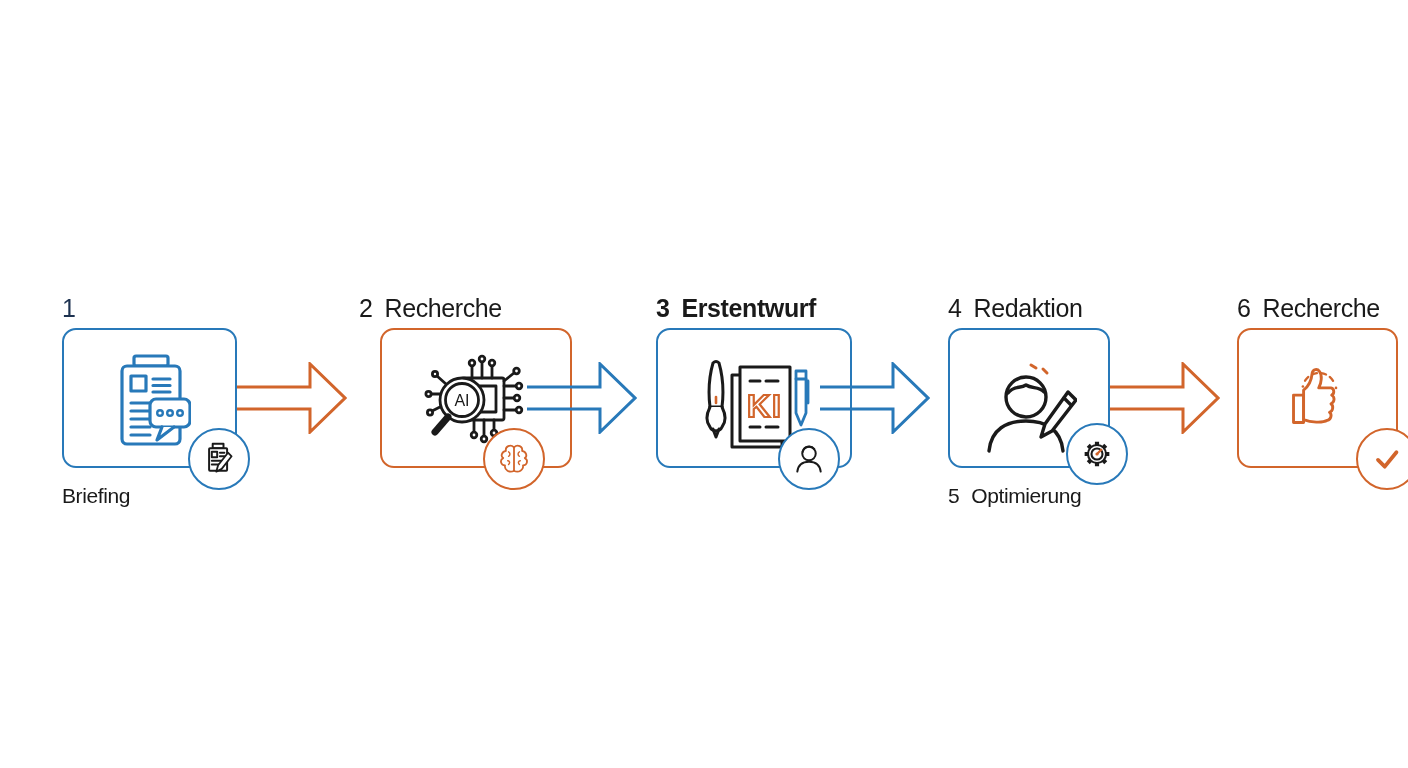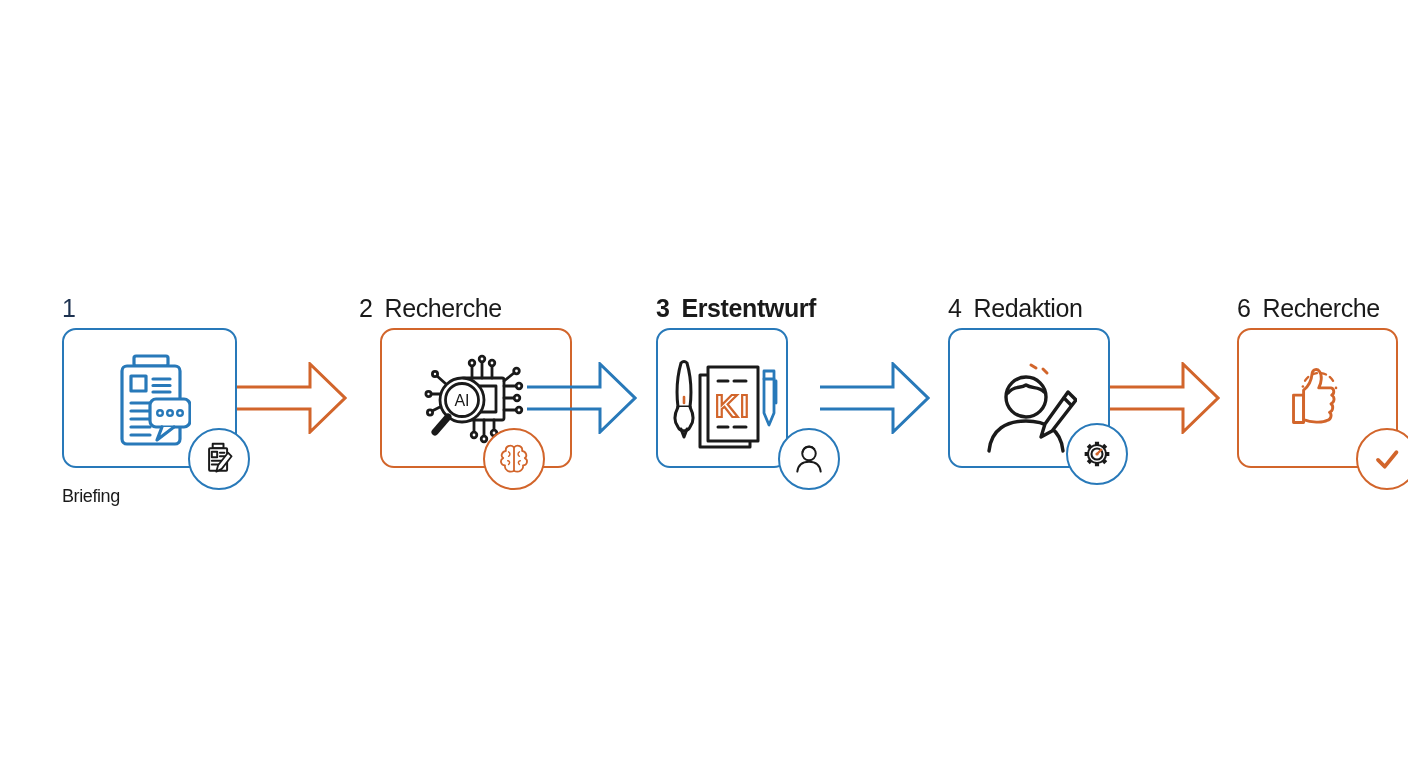--- a/index.html
+++ b/index.html
@@ -8,21 +8,21 @@
   .canvas{position:absolute;inset:0;background:#fff;}
 
   .box{position:absolute;top:328px;height:140px;border:2.5px solid #999;
        border-radius:14px;background:#fff;box-sizing:border-box;
        display:flex;align-items:center;justify-content:center;}
   .box.blue{border-color:var(--blue,#2879B9);}
   .box.orange{border-color:var(--orange,#D2652B);}
 
   .toplabel{position:absolute;top:294px;font-size:25px;line-height:28px;
        color:var(--ink,#1A1A1A);letter-spacing:-0.4px;white-space:nowrap;}
-  .bottomlabel{position:absolute;top:482px;font-size:18px;line-height:28px;
+  .bottomlabel{position:absolute;top:482px;font-size:21px;line-height:28px;
        color:var(--ink,#1A1A1A);letter-spacing:-0.4px;white-space:nowrap;}
   .num{display:inline-block;margin-right:12px;}
   .num1{color:var(--navy,#1D3250);}
 
   .badge{position:absolute;width:62px;height:62px;border-radius:50%;
        border:2.5px solid #999;background:#fff;box-sizing:border-box;
        display:flex;align-items:center;justify-content:center;z-index:3;}
   .badge.blue{border-color:var(--blue,#2879B9);}
   .badge.orange{border-color:var(--orange,#D2652B);}
 
@@ -121,21 +121,21 @@
     </svg>
   </div>
 
   <svg class="arrow blue" style="left:527px;" viewBox="0 0 110 72">
     <path d="M0 25 H73 V2 L108 36 L73 70 V47 H0"></path>
   </svg>
 
   <div class="toplabel" style="left:656px;font-weight:bold;">
     <span class="num">3</span><span>Erstentwurf</span>
   </div>
-  <div class="box blue" style="left:656px;width:132px;">
+  <div class="box blue" style="left:656px;width:196px;">
     <svg width="112" height="94" viewBox="0 0 112 94" style="transform:translateY(8px);">
       <g class="ln sk" stroke-width="3">
         <path d="M15 4 C11 18 10 32 12 48 M21 4 C25 18 26 32 24 48 M15 4 Q18 1 21 4"></path>
         <path d="M12 48 H24"></path>
         <path d="M12 48 C8 56 8 63 12 68 C14 73 22 73 24 68 C28 63 28 56 24 48" class="fw"></path>
         <path d="M15 70 L18 78 L21 70"></path>
         <path d="M18 38 V44" class="so" stroke-width="2.6"></path>
         <rect x="34" y="16" width="50" height="72" class="fw"></rect>
         <rect x="42" y="8" width="50" height="74" class="fw"></rect>
         <path d="M52 22 H62 M68 22 H80 M52 68 H62 M68 68 H80"></path>
@@ -167,20 +167,23 @@
       <g class="ln sk" stroke-width="3.4">
         <circle cx="45" cy="38" r="20" class="fw"></circle>
         <path d="M27 34 C33 26 39 30 45 26 C51 30 58 27 63 33"></path>
         <path d="M50 6 L55 9 M62 10 L66 14" class="so" stroke-width="3"></path>
         <path d="M8 92 C10 70 26 62 45 62 C64 62 80 70 82 92" class="fw"></path>
         <path d="M87 33 L95 41 L71 72 L60 78 L64 65 Z" class="fw"></path>
         <path d="M83 39 L90 46"></path>
       </g>
     </svg>
   </div>
+  <div class="bottomlabel" style="left:948px;">
+    <span class="num">5</span><span>Optimierung</span>
+  </div>
   <div class="badge blue" style="left:1066px;top:423px;">
     <svg width="38" height="38" viewBox="0 0 40 40">
       <g class="ln sk" stroke-width="2.2">
         <path d="M29 20 H33 M26.4 26.4 L29.2 29.2 M20 29 V33 M13.6 26.4 L10.8 29.2 M11 20 H7 M13.6 13.6 L10.8 10.8 M20 11 V7 M26.4 13.6 L29.2 10.8" stroke-width="4.4" stroke-linecap="butt"></path>
         <circle cx="20" cy="20" r="9.5" class="fw"></circle>
         <circle cx="20" cy="20" r="5.8"></circle>
         <path d="M20 20 L24.5 15.5" class="so" stroke-width="2.4"></path>
         <circle cx="20" cy="20" r="1.7" style="fill:var(--orange,#D2652B);" stroke="none"></circle>
       </g>
     </svg>

